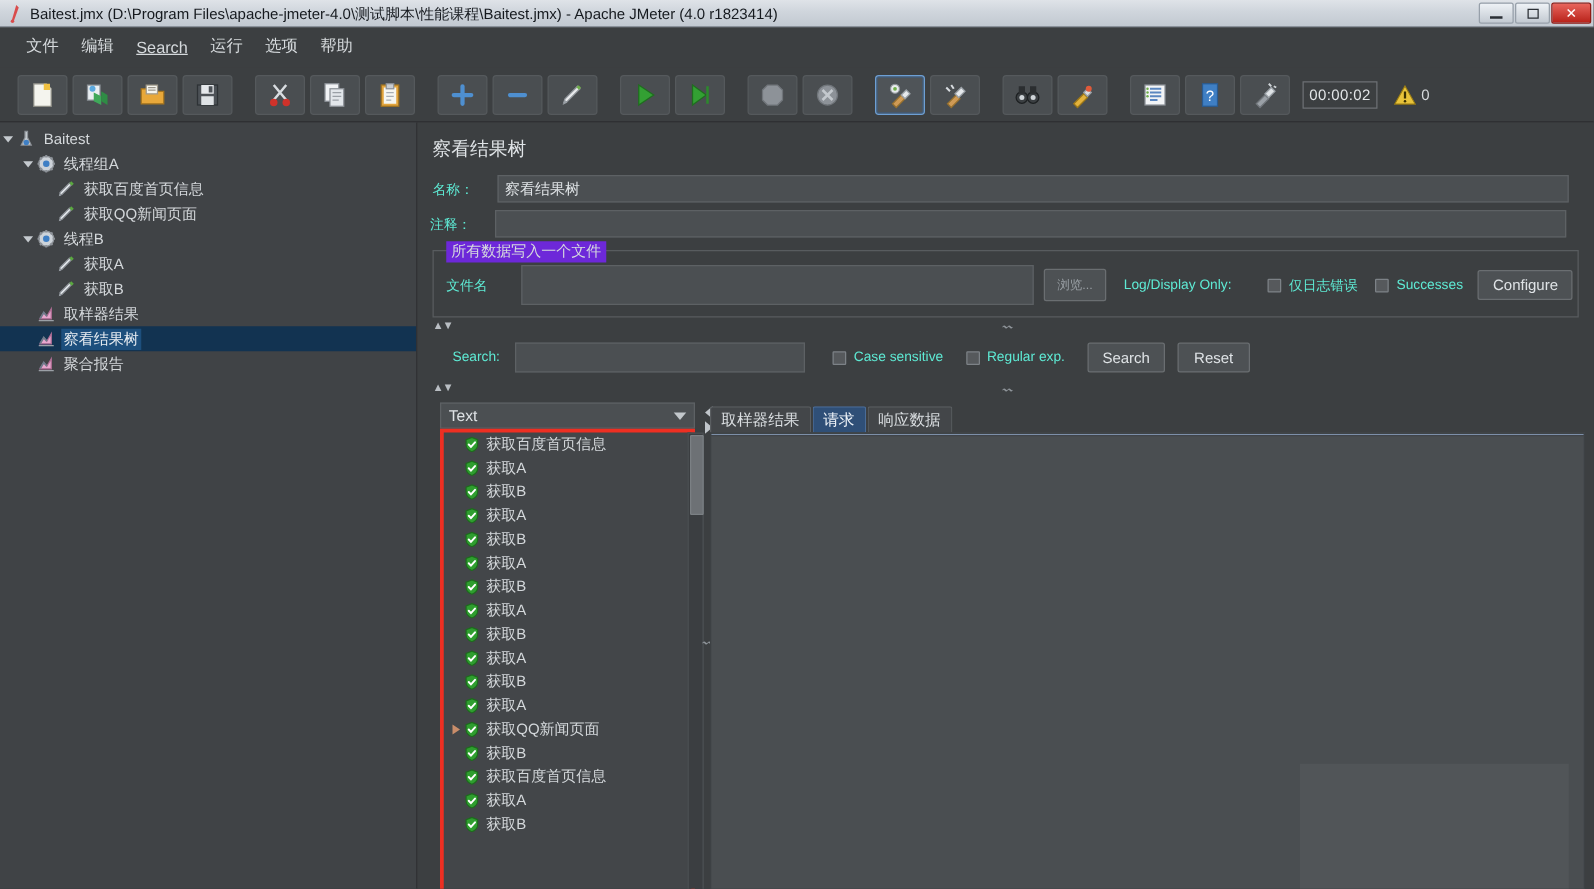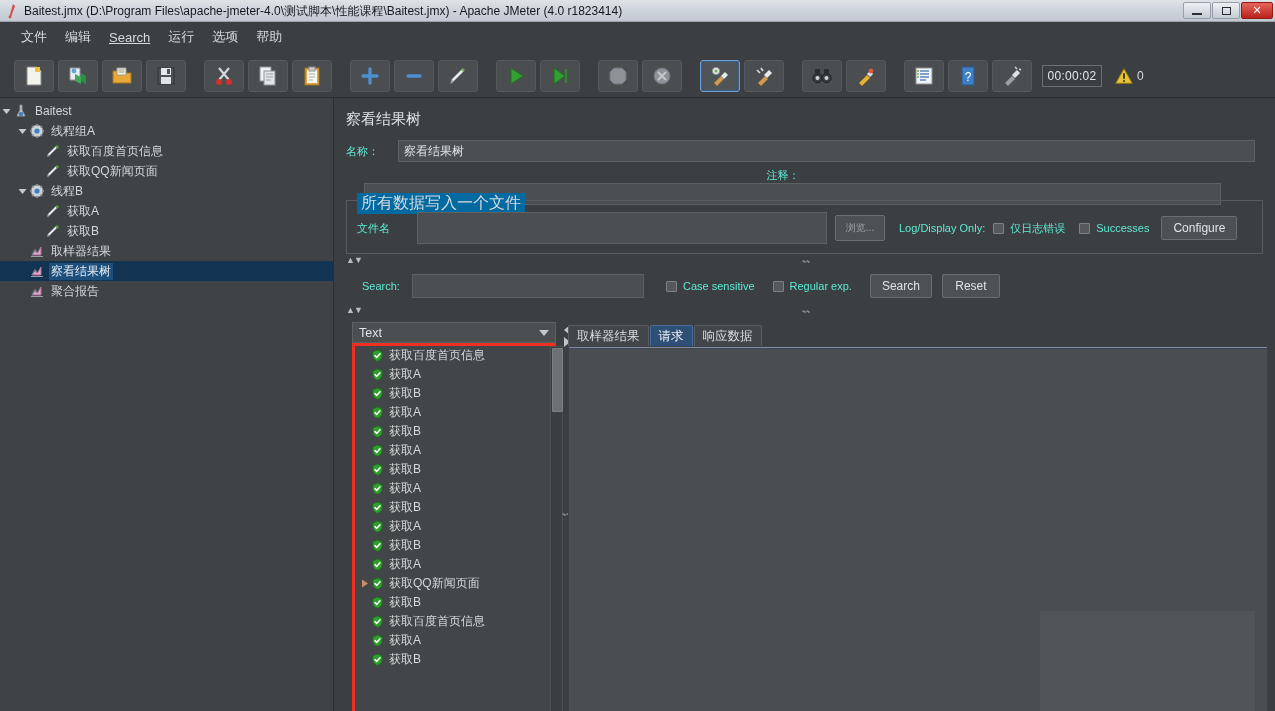--- a/index.html
+++ b/index.html
@@ -59,22 +59,22 @@
   
   .rightpane{position:absolute;left:334px;top:98px;width:941px;height:613px;
     background:#3c3f41;box-sizing:border-box;}
   .panel-title{position:absolute;left:12px;top:12px;font-size:15px;color:#dfe3e6;}
   .row{position:absolute;display:flex;align-items:center;}
   .lab{font-size:11px;color:#5eead4;white-space:nowrap;}
   .tfield{background:#4b4f52;border:1px solid #5d6164;box-sizing:border-box;
     color:#dfe3e6;font-size:12px;padding:0 5px;display:flex;align-items:center;
     height:22px;}
   .group{position:absolute;border:1px solid #585c5f;box-sizing:border-box;}
-  .group-legend{position:absolute;left:10px;top:-8px;background:#0369a1;padding:0 4px;
-    font-size:16px;color:#d6dadd;}
+  .group-legend{position:absolute;left:10px;top:-8px;background:#6d28d9;padding:0 4px;
+    font-size:12px;color:#d6dadd;}
   .btn{border:1px solid #6a6e71;background:#4d5154;color:#dfe3e6;font-size:12px;
     height:24px;padding:0 10px;display:flex;align-items:center;justify-content:center;
     box-sizing:border-box;border-radius:2px;}
   .btn.small{height:22px;font-size:10px;color:#9aa0a5;padding:0 6px;}
   .cbx{width:11px;height:11px;border:1px solid #7d8287;background:#56595c;box-sizing:border-box;
     display:inline-block;border-radius:1px;}
   .cbwrap{display:flex;align-items:center;gap:6px;}
   .sash{position:absolute;display:flex;align-items:center;height:12px;}
   .sash .arrows{font-size:9px;color:#b9bec3;letter-spacing:-1px;line-height:9px;}
   .grip{position:absolute;font-size:8px;color:#8d9398;letter-spacing:0px;}
@@ -436,33 +436,33 @@
 
   <div class="rightpane">
 
     <div class="panel-title">察看结果树</div>
 
     <div class="row" style="left:12px;top:42px;width:917px;">
       <div class="lab" style="width:52px;">名称：</div>
       <div class="tfield" style="width:857px;">察看结果树</div>
     </div>
 
-    <div class="row" style="left:0;top:70px;width:917px;flex-direction:column;">
+    <div class="row" style="left:10px;top:70px;width:917px;">
       <div class="lab" style="width:52px;">注释：</div>
       <div class="tfield" style="width:857px;"></div>
     </div>
 
     <div class="group" style="left:12px;top:102px;width:917px;height:54px;">
       <div class="group-legend">所有数据写入一个文件</div>
       <div class="row" style="left:10px;top:11px;">
         <div class="lab" style="width:60px;">文件名</div>
         <div class="tfield" style="width:410px;height:32px;"></div>
         <div class="btn small" style="margin-left:8px;width:50px;height:26px;">浏览...</div>
         <div class="lab" style="margin-left:14px;">Log/Display Only:</div>
-        <div class="cbwrap" style="margin-left:8px;">
+        <div class="cbwrap" style="margin-left:29px;">
           <span class="cbx"></span>
           <span class="lab">仅日志错误</span>
         </div>
         <div class="cbwrap" style="margin-left:14px;">
           <span class="cbx"></span>
           <span class="lab">Successes</span>
         </div>
         <div class="btn" style="margin-left:12px;width:76px;">Configure</div>
       </div>
     </div>

